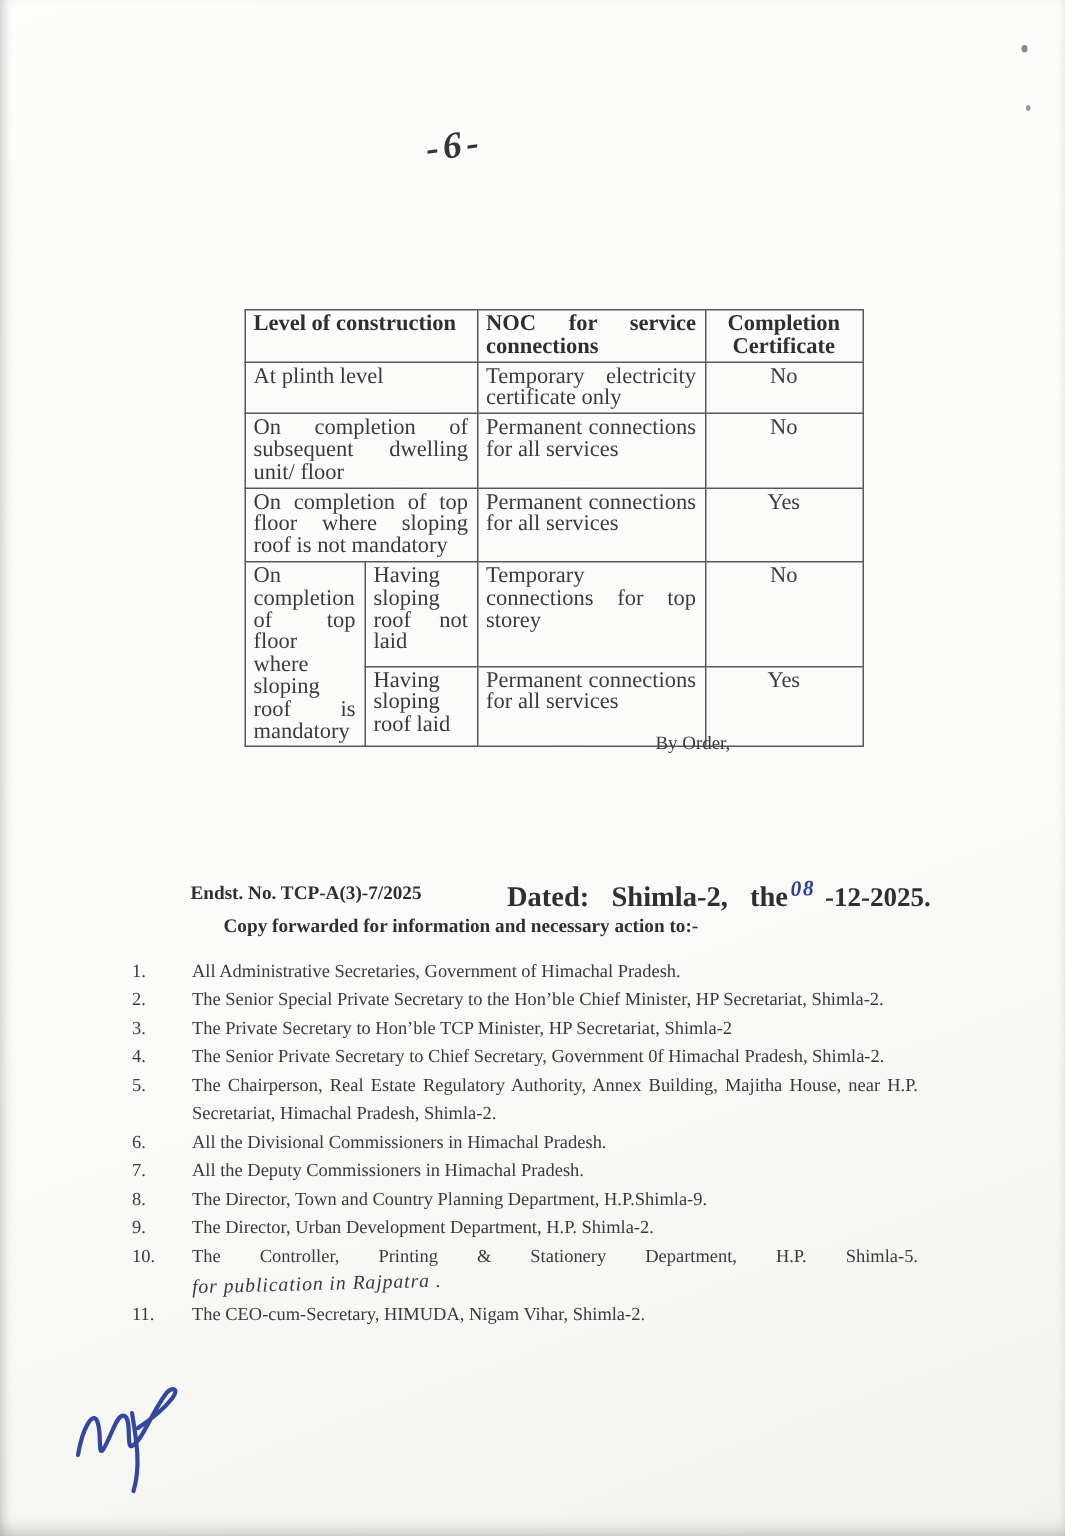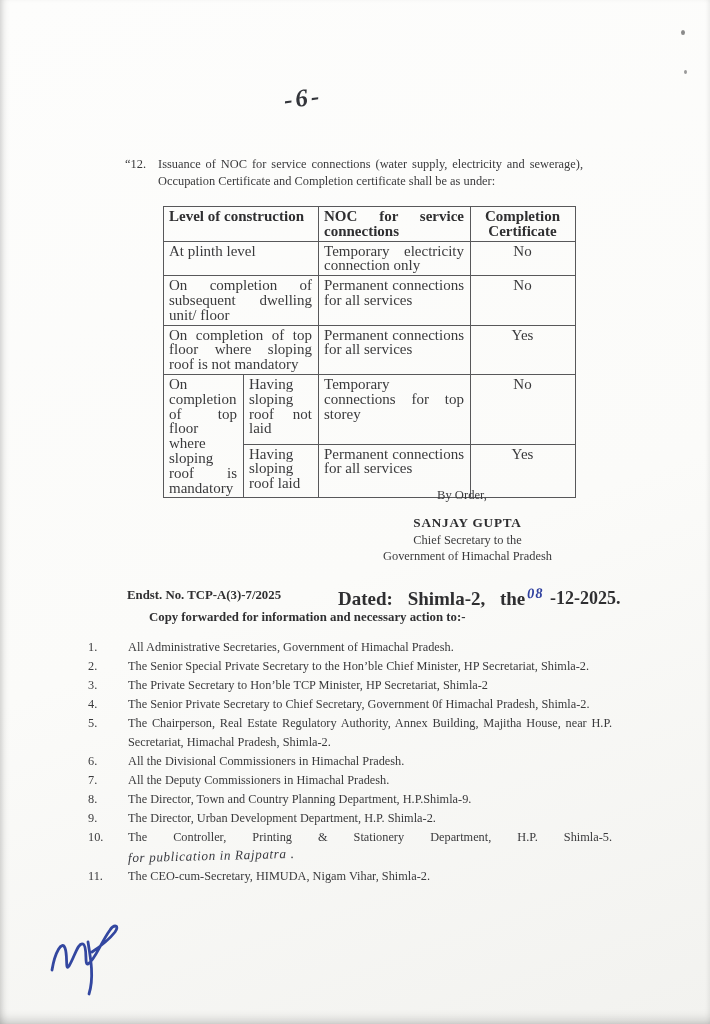--- a/index.html
+++ b/index.html
@@ -53,41 +53,37 @@
 </head>
 <body>
 
 <div class="paper">
 
   <div class="abs page-num">-6-</div>
 
   <div class="abs speck" style="left:681px;top:30px;width:4px;height:5px;"></div>
   <div class="abs speck" style="left:684px;top:70px;width:3px;height:4px;background:#9a9a9a;"></div>
 
-  <div class="abs clause">
-    <span class="clause-num">“12.</span>
-    <p class="clause-text">Issuance of NOC for service connections (water supply, electricity and sewerage), Occupation Certificate and Completion certificate shall be as under:</p>
-  </div>
 
   <table class="abs tbl">
     <colgroup>
         <col style="width:80px">
         <col style="width:75px">
         <col style="width:152px">
         <col style="width:105px">
       </colgroup>
     <tbody>
         <tr class="th-row" style="height:31px">
       <td colspan="2" class="just">Level of construction</td>
       <td class="just">NOC for service connections</td>
       <td class="ctr">Completion Certificate</td>
     </tr>
     <tr style="height:32px">
       <td colspan="2" class="just">At plinth level</td>
-      <td class="just">Temporary electricity connection only</td>
+      <td class="just">Temporary electricity certificate only</td>
       <td class="ctr">No</td>
     </tr>
     <tr style="height:46px">
       <td colspan="2" class="just">On completion of subsequent dwelling unit/ floor</td>
       <td class="just">Permanent connections for all services</td>
       <td class="ctr">No</td>
     </tr>
     <tr style="height:43px">
       <td colspan="2" class="just">On completion of top floor where sloping roof is not mandatory</td>
       <td class="just">Permanent connections for all services</td>
@@ -102,25 +98,20 @@
     <tr style="height:44px">
       <td class="just">Having sloping roof laid</td>
       <td class="just">Permanent connections for all services</td>
       <td class="ctr">Yes</td>
     </tr>
   </tbody>
     </table>
 
   <div class="abs by-order">By Order,</div>
 
-  <div class="abs sig-block">
-    <div class="sig-name">SANJAY GUPTA</div>
-    <div>Chief Secretary to the</div>
-    <div>Government of Himachal Pradesh</div>
-  </div>
 
   <div class="abs endst-no b">Endst. No. TCP-A(3)-7/2025</div>
   <div class="abs endst-dated b">Dated: Shimla-2, the</div>
   <div class="abs hw-day">08</div>
   <div class="abs endst-daterest b">-12-2025.</div>
   <div class="abs copy-line b">Copy forwarded for information and necessary action to:-</div>
 
   <div class="abs recipients">
     <div class="r-item">
       <span class="r-num">1.</span>

